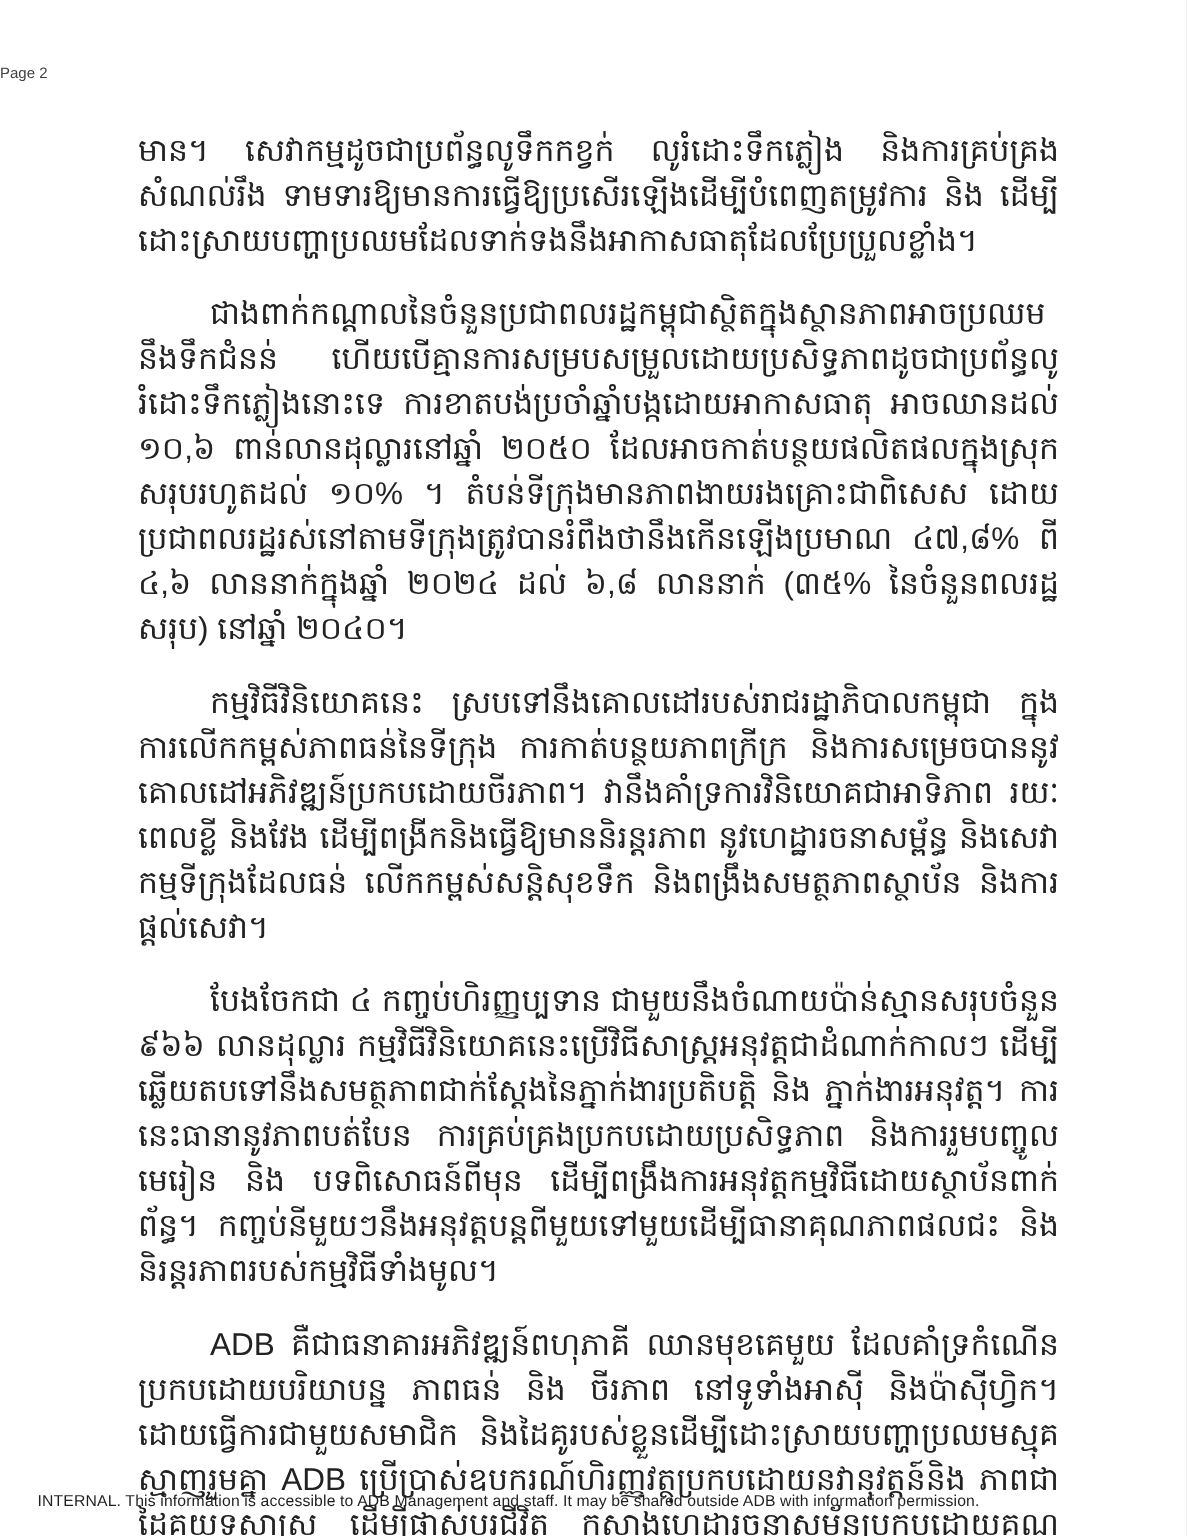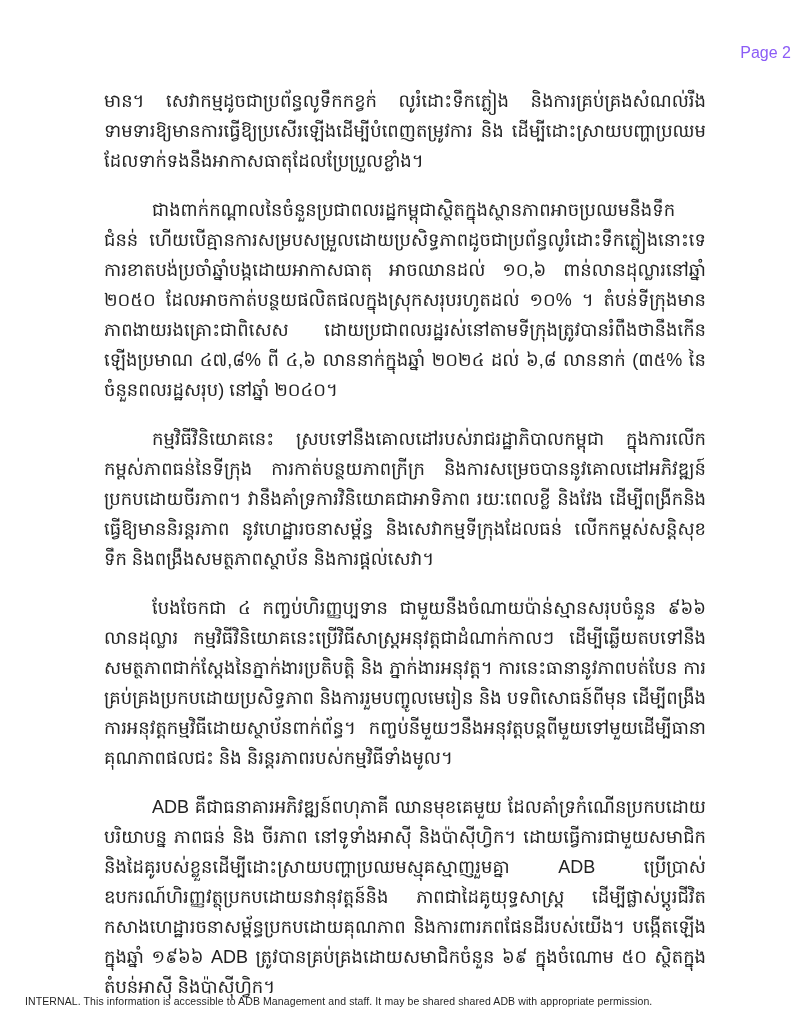--- a/index.html
+++ b/index.html
@@ -15,33 +15,33 @@
     background: #ffffff;
     overflow: hidden;
     font-family: "Liberation Sans", "DejaVu Sans", sans-serif;
     color: #1e1e1e;
   }
   .page-number {
     position: absolute;
     top: 44px;
     left: 0;
     width: 100%;
-    text-align: right;
-    font-size: 16px;
-    color: #8b5cf6;
+    text-align: left;
+    font-size: 10px;
+    color: #404040;
   }
   .content {
     position: absolute;
     top: 86px;
     left: 88px;
     width: 618px;
   }
   .body-para {
-    margin: 0 0 19px 16px;
-    font-size: 18px;
+    margin: 0 0 19px 4px;
+    font-size: 21px;
     line-height: 30px;
     text-align: justify;
     color: #222222;
     word-break: normal;
   }
   .body-para.indented {
     text-indent: 48px;
   }
   .footer-note {
     position: absolute;
@@ -62,15 +62,15 @@
   <div class="page-number">Page 2</div>
 
   <div class="content">
     <p class="body-para">មាន។ សេវាកម្មដូចជាប្រព័ន្ធលូទឹកកខ្វក់ លូរំដោះទឹកភ្លៀង និងការគ្រប់គ្រងសំណល់រឹង ទាមទារឱ្យមានការធ្វើឱ្យប្រសើរឡើងដើម្បីបំពេញតម្រូវការ និង ដើម្បីដោះស្រាយបញ្ហាប្រឈមដែលទាក់ទងនឹងអាកាសធាតុដែលប្រែប្រួលខ្លាំង។</p>
     <p class="body-para indented">ជាងពាក់កណ្ដាលនៃចំនួនប្រជាពលរដ្ឋកម្ពុជាស្ថិតក្នុងស្ថានភាពអាចប្រឈមនឹងទឹកជំនន់ ហើយបើគ្មានការសម្របសម្រួលដោយប្រសិទ្ធភាពដូចជាប្រព័ន្ធលូរំដោះទឹកភ្លៀងនោះទេ ការខាតបង់ប្រចាំឆ្នាំបង្កដោយអាកាសធាតុ អាចឈានដល់ ១០,៦ ពាន់លានដុល្លារនៅឆ្នាំ ២០៥០ ដែលអាចកាត់បន្ថយផលិតផលក្នុងស្រុកសរុបរហូតដល់ ១០% ។ តំបន់ទីក្រុងមានភាពងាយរងគ្រោះជាពិសេស ដោយប្រជាពលរដ្ឋរស់នៅតាមទីក្រុងត្រូវបានរំពឹងថានឹងកើនឡើងប្រមាណ ៤៧,៨% ពី ៤,៦ លាននាក់ក្នុងឆ្នាំ ២០២៤ ដល់ ៦,៨ លាននាក់ (៣៥% នៃចំនួនពលរដ្ឋសរុប) នៅឆ្នាំ ២០៤០។</p>
     <p class="body-para indented">កម្មវិធីវិនិយោគនេះ ស្របទៅនឹងគោលដៅរបស់រាជរដ្ឋាភិបាលកម្ពុជា ក្នុងការលើកកម្ពស់ភាពធន់នៃទីក្រុង ការកាត់បន្ថយភាពក្រីក្រ និងការសម្រេចបាននូវគោលដៅអភិវឌ្ឍន៍ប្រកបដោយចីរភាព។ វានឹងគាំទ្រការវិនិយោគជាអាទិភាព រយៈពេលខ្លី និងវែង ដើម្បីពង្រីកនិងធ្វើឱ្យមាននិរន្តរភាព នូវហេដ្ឋារចនាសម្ព័ន្ធ និងសេវាកម្មទីក្រុងដែលធន់ លើកកម្ពស់សន្តិសុខទឹក និងពង្រឹងសមត្ថភាពស្ថាប័ន និងការផ្តល់សេវា។</p>
     <p class="body-para indented">បែងចែកជា ៤ កញ្ចប់ហិរញ្ញប្បទាន ជាមួយនឹងចំណាយប៉ាន់ស្មានសរុបចំនួន ៩៦៦ លានដុល្លារ កម្មវិធីវិនិយោគនេះប្រើវិធីសាស្ត្រអនុវត្តជាដំណាក់កាលៗ ដើម្បីឆ្លើយតបទៅនឹងសមត្ថភាពជាក់ស្តែងនៃភ្នាក់ងារប្រតិបត្តិ និង ភ្នាក់ងារអនុវត្ត។ ការនេះធានានូវភាពបត់បែន ការគ្រប់គ្រងប្រកបដោយប្រសិទ្ធភាព និងការរួមបញ្ចូលមេរៀន និង បទពិសោធន៍ពីមុន ដើម្បីពង្រឹងការអនុវត្តកម្មវិធីដោយស្ថាប័នពាក់ព័ន្ធ។ កញ្ចប់នីមួយៗនឹងអនុវត្តបន្តពីមួយទៅមួយដើម្បីធានាគុណភាពផលជះ និង និរន្តរភាពរបស់កម្មវិធីទាំងមូល។</p>
     <p class="body-para indented">ADB គឺជាធនាគារអភិវឌ្ឍន៍ពហុភាគី ឈានមុខគេមួយ ដែលគាំទ្រកំណើនប្រកបដោយបរិយាបន្ន ភាពធន់ និង ចីរភាព នៅទូទាំងអាស៊ី និងប៉ាស៊ីហ្វិក។ ដោយធ្វើការជាមួយសមាជិក និងដៃគូរបស់ខ្លួនដើម្បីដោះស្រាយបញ្ហាប្រឈមស្មុគស្មាញរួមគ្នា ADB ប្រើប្រាស់ឧបករណ៍ហិរញ្ញវត្ថុប្រកបដោយនវានុវត្តន៍និង ភាពជាដៃគូយុទ្ធសាស្ត្រ ដើម្បីផ្លាស់ប្តូរជីវិត កសាងហេដ្ឋារចនាសម្ព័ន្ធប្រកបដោយគុណភាព និងការពារភពផែនដីរបស់យើង។ បង្កើតឡើងក្នុងឆ្នាំ ១៩៦៦ ADB ត្រូវបានគ្រប់គ្រងដោយសមាជិកចំនួន ៦៩ ក្នុងចំណោម ៥០ ស្ថិតក្នុងតំបន់អាស៊ី និងប៉ាស៊ីហ្វិក។</p>
   </div>
 
-  <div class="footer-note">INTERNAL. This information is accessible to ADB Management and staff. It may be shared shared ADB with appropriate permission.</div>
+  <div class="footer-note">INTERNAL. This information is accessible to ADB Management and staff. It may be shared outside ADB with information permission.</div>
 
 </div>
 
 </body></html>

